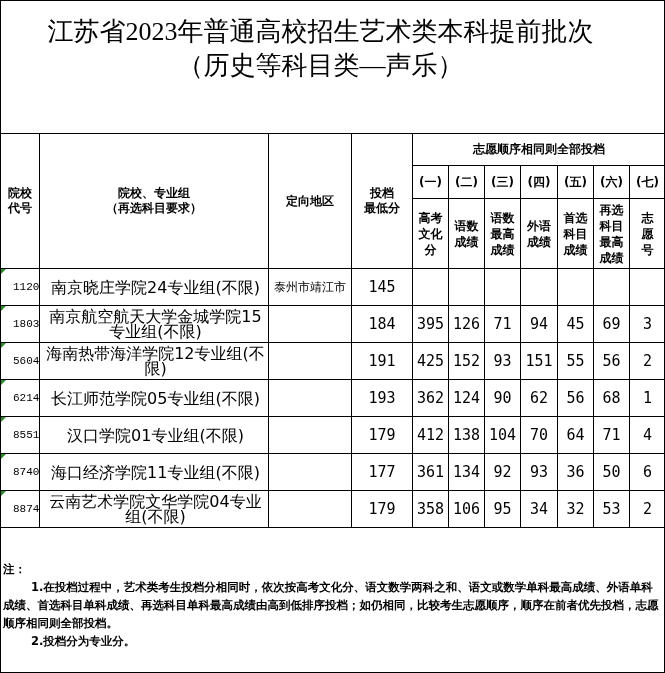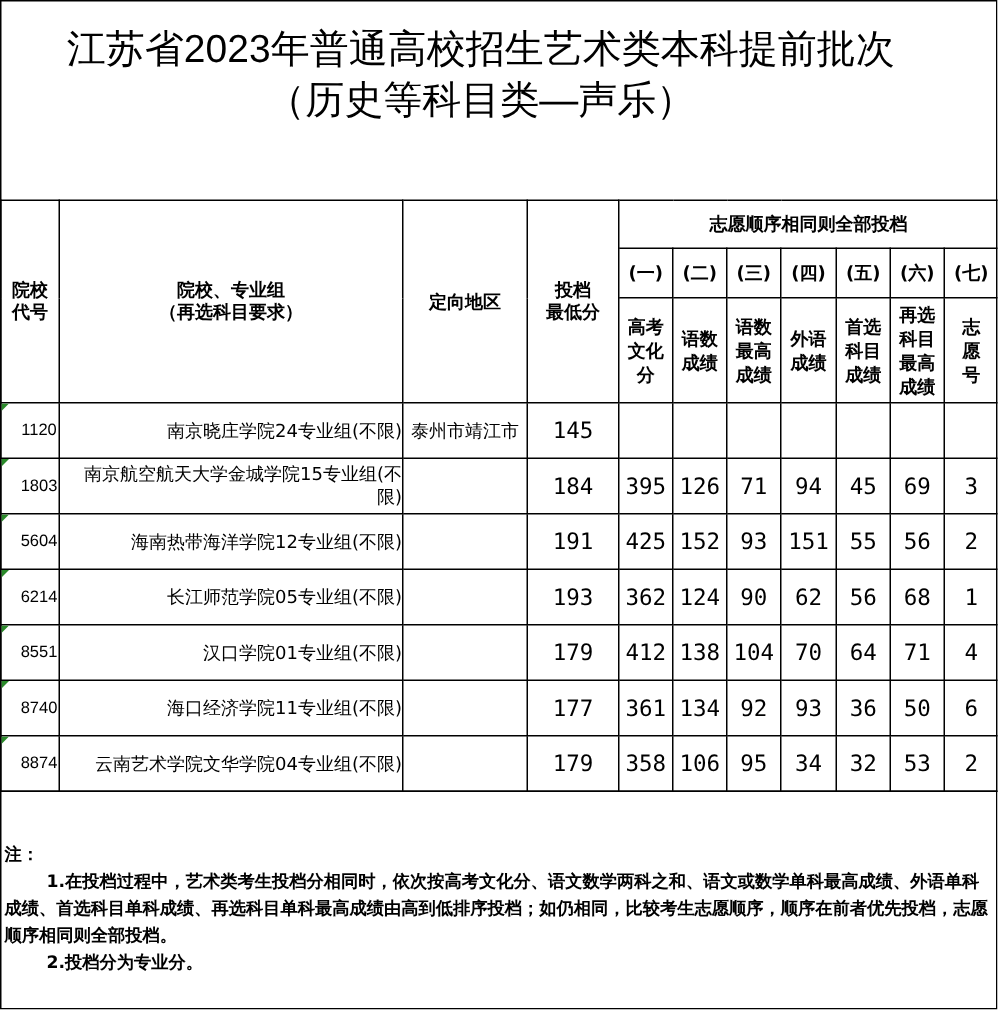--- a/index.html
+++ b/index.html
@@ -1,28 +1,28 @@
 <!DOCTYPE html>
 <html><head>
 <meta charset="utf-8">
 <style>
   html, body { margin:0; padding:0; background:#ffffff; }
   body { width:665px; height:673px; position:relative; overflow:hidden;
          font-family: "DejaVu Sans", "Liberation Sans", sans-serif; color:#000; }
   .frame { position:absolute; left:0; top:0; width:663px; height:671px; border:1px solid #000; }
   .title { position:absolute; left:0; top:0; width:641px; height:133px; text-align:center;
-           font-family:Liberation Sans, sans-serif; font-size:26px; line-height:34px; padding-top:15px; box-sizing:border-box; }
+           font-family:Liberation Serif, serif; font-size:26px; line-height:34px; padding-top:15px; box-sizing:border-box; }
   .title div { white-space:nowrap; }
   table { position:absolute; left:0; top:133px; border-collapse:collapse; table-layout:fixed; width:665px; }
   td, th { border:1.5px solid #000; padding:0; text-align:center; vertical-align:middle; overflow:hidden; }
   th { font-weight:bold; font-size:12px; line-height:15px; }
   td { font-size:12px; height:36px; }
-  td.code { font-family:Liberation Sans, sans-serif; font-size:11px; position:relative;padding-left:12px; }
+  td.code { font-family:Liberation Mono, monospace; font-size:11px; position:relative;padding-left:12px; }
   td.code::before { content:""; position:absolute; left:0; top:0; border-top:5px solid #2a8a2a; border-right:5px solid transparent; }
-  td.name { text-align:right; padding-left:3px; font-size:12px; line-height:15px; }
+  td.name { text-align:center; padding-left:3px; font-size:16px; line-height:15px; }
   td.num { font-family:"DejaVu Sans Mono","Liberation Mono",monospace; font-size:15px; }
   .notes { position:absolute; left:0; top:527px; width:665px; height:146px; border-top:1.5px solid #000;
            font-size:11.5px; line-height:18px; padding:32px 2px 0 3px; box-sizing:border-box; }
   .notes .nt { font-weight:bold; }
   .notes p { margin:0; text-indent:28px;font-weight:bold; }
 </style>
 </head>
 <body>
 
 <div class="frame"></div>

